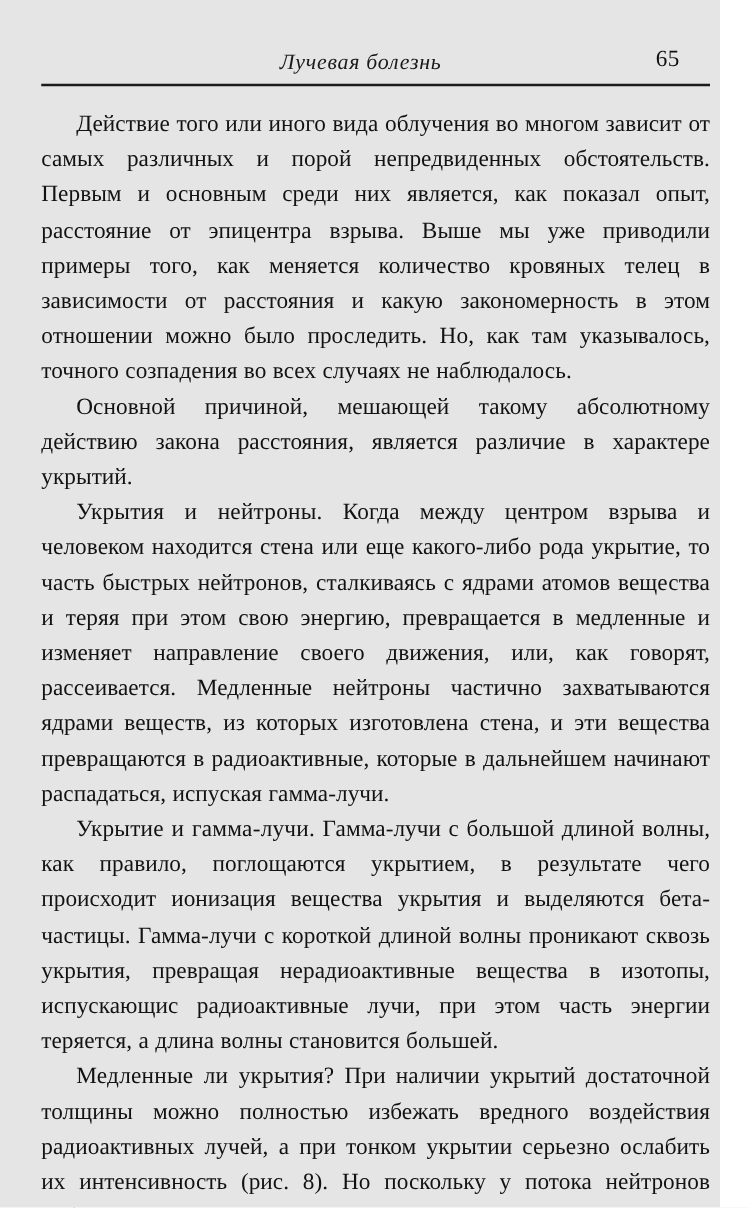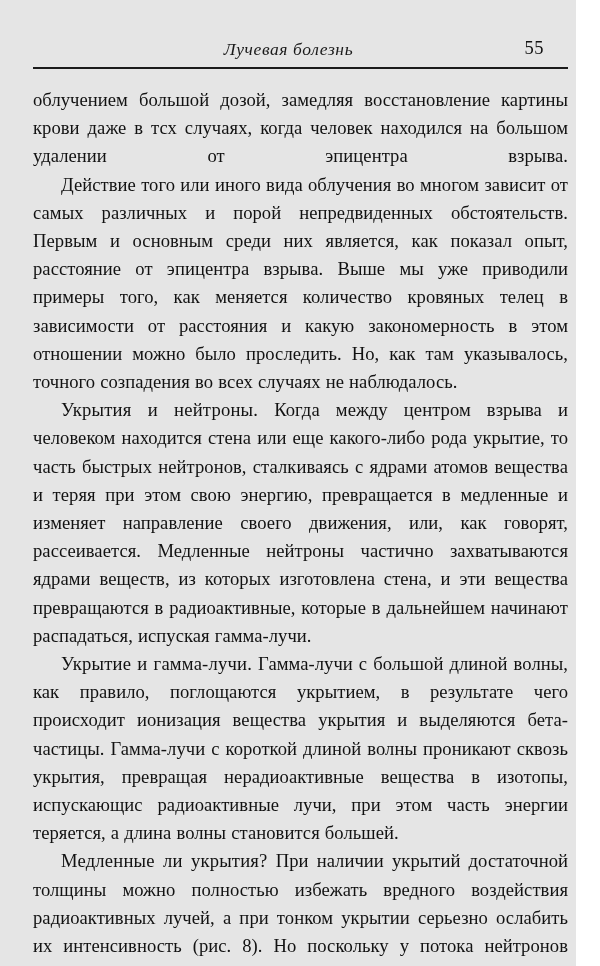--- a/index.html
+++ b/index.html
@@ -86,35 +86,35 @@
     letter-spacing: 0.2px;
   }
 </style>
 </head>
 <body>
 
 <div class="page">
 
   <div class="running-head">
     <div class="running-head-title">Лучевая болезнь</div>
-    <div class="running-head-folio">55</div>
+    <div class="running-head-folio">65</div>
   </div>
 
   <div class="head-rule"></div>
 
   <div class="textblock">
 
-    <p class="para last-justify">
-      <span>облучением большой дозой, замедляя восстановление картины крови даже в тсх случаях, когда человек находился на большом удалении от эпицентра взрыва.</span>
-    </p>
 
     <p class="para indent">
       <span>Действие того или иного вида облучения во многом зависит от самых различных и порой непредвиденных обстоятельств. Первым и основным среди них является, как показал опыт, расстояние от эпицентра взрыва. Выше мы уже приводили примеры того, как меняется количество кровяных телец в зависимости от расстояния и какую закономерность в этом отношении можно было проследить. Но, как там указывалось, точного созпадения во всех случаях не наблюдалось.</span>
     </p>
 
+    <p class="para indent">
+      <span>Основной причиной, мешающей такому абсолютному действию закона расстояния, является различие в характере укрытий.</span>
+    </p>
 
     <p class="para indent">
       <span class="runin">Укрытия и нейтроны.</span><span> Когда между центром взрыва и человеком находится стена или еще какого-либо рода укрытие, то часть быстрых нейтронов, сталкиваясь с ядрами атомов вещества и теряя при этом свою энергию, превращается в медленные и изменяет направление своего движения, или, как говорят, рассеивается. Медленные нейтроны частично захватываются ядрами веществ, из которых изготовлена стена, и эти вещества превращаются в радиоактивные, которые в дальнейшем начинают распадаться, испуская гамма-лучи.</span>
     </p>
 
     <p class="para indent">
       <span class="runin">Укрытие и гамма-лучи.</span><span> Гамма-лучи с большой длиной волны, как правило, поглощаются укрытием, в результате чего происходит ионизация вещества укрытия и выделяются бета-частицы. Гамма-лучи с короткой длиной волны проникают сквозь укрытия, превращая нерадиоактивные вещества в изотопы, испускающис радиоактивные лучи, при этом часть энергии теряется, а длина волны становится большей.</span>
     </p>
 
     <p class="para indent last-justify">

